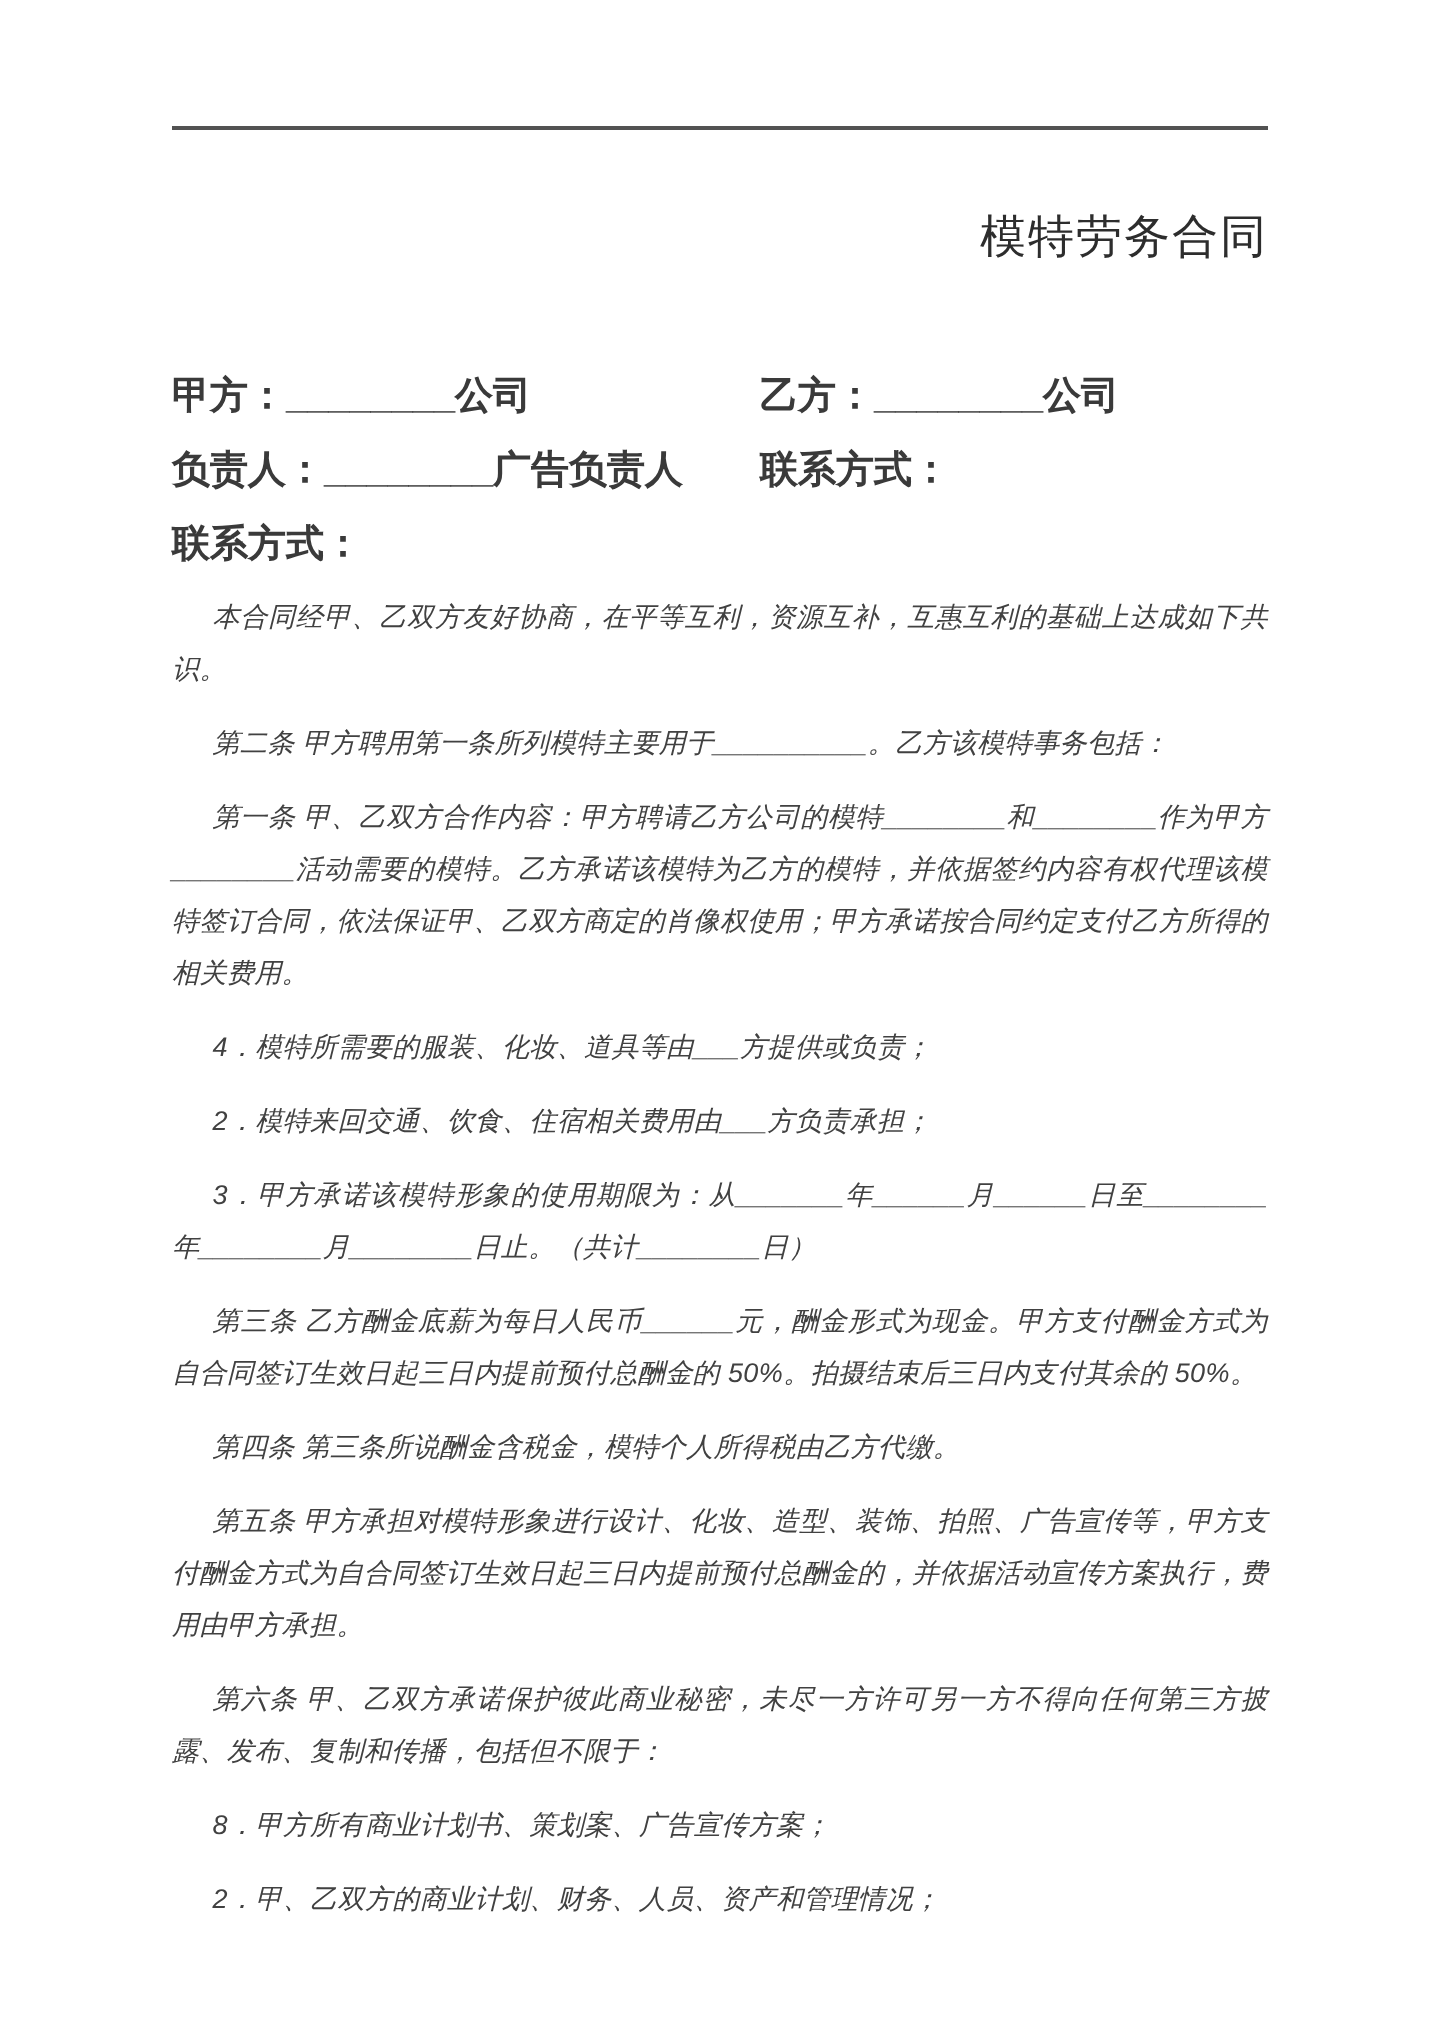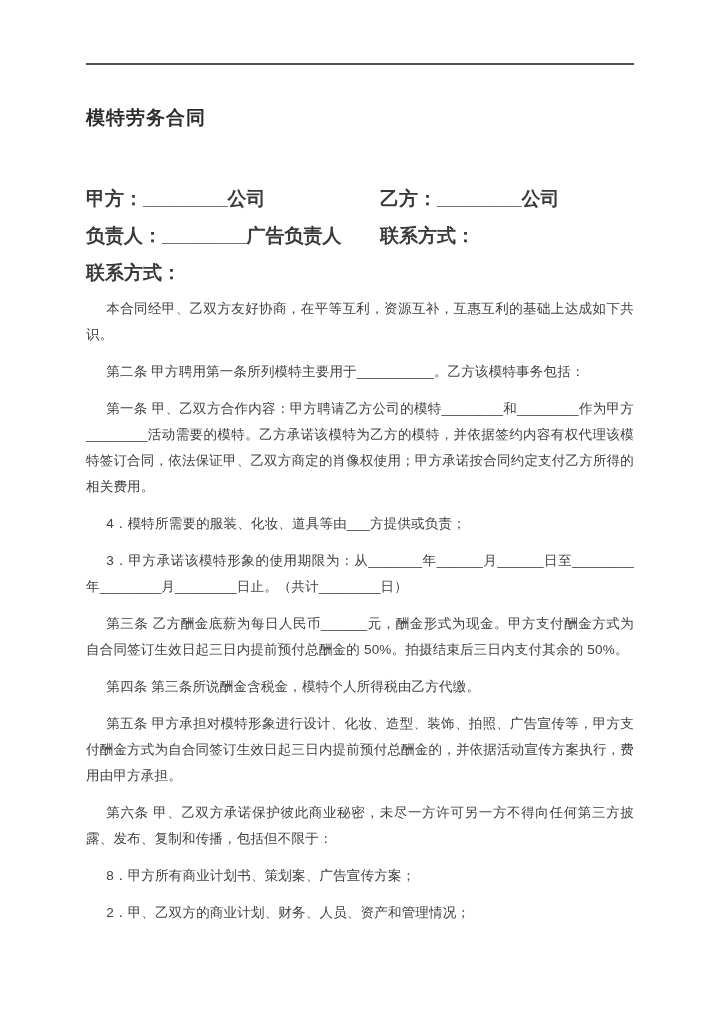--- a/index.html
+++ b/index.html
@@ -21,24 +21,24 @@
     width:720px;height:1017px;
     padding:0 86px;
   }
   .header-rule{
     margin-top:63px;
     height:2px;
     background:var(--divider);
   }
   .title{
     margin:36px 0 0 0;
-    font-size:19px;
+    font-size:23px;
     line-height:34px;
-    font-weight:bold;
-    text-align:left;
+    font-weight:normal;
+    text-align:right;
     color:var(--title);
     letter-spacing:1px;
   }
   .parties{
     margin-top:50px;
     display:grid;
     grid-template-columns:294px 1fr;
     grid-row-gap:10px;
     font-weight:bold;
     font-size:19px;
@@ -49,20 +49,21 @@
     margin-top:10px;
   }
   .content p{
     margin:0 0 11px 0;
     font-size:13.5px;
     line-height:26px;
     text-align:justify;
     text-indent:1.5em;
     letter-spacing:.2px;
     word-break:break-all;
+    font-style:italic;
   }
 </style>
 </head>
 <body>
 
 <div class="doc">
 
   <div class="header-rule"></div>
 
   <h1 class="title">模特劳务合同</h1>
@@ -73,20 +74,21 @@
     <span>负责人：________广告负责人</span>
     <span>联系方式：</span>
     <span>联系方式：</span>
   </div>
 
   <div class="content">
     <p>本合同经甲、乙双方友好协商，在平等互利，资源互补，互惠互利的基础上达成如下共识。</p>
     <p>第二条 甲方聘用第一条所列模特主要用于__________。乙方该模特事务包括：</p>
     <p>第一条 甲、乙双方合作内容：甲方聘请乙方公司的模特________和________作为甲方________活动需要的模特。乙方承诺该模特为乙方的模特，并依据签约内容有权代理该模特签订合同，依法保证甲、乙双方商定的肖像权使用；甲方承诺按合同约定支付乙方所得的相关费用。</p>
     <p>4．模特所需要的服装、化妆、道具等由___方提供或负责；</p>
+    <p>2．模特来回交通、饮食、住宿相关费用由___方负责承担；</p>
     <p>3．甲方承诺该模特形象的使用期限为：从_______年______月______日至________年________月________日止。（共计________日）</p>
     <p>第三条 乙方酬金底薪为每日人民币______元，酬金形式为现金。甲方支付酬金方式为自合同签订生效日起三日内提前预付总酬金的 50%。拍摄结束后三日内支付其余的 50%。</p>
     <p>第四条 第三条所说酬金含税金，模特个人所得税由乙方代缴。</p>
     <p>第五条 甲方承担对模特形象进行设计、化妆、造型、装饰、拍照、广告宣传等，甲方支付酬金方式为自合同签订生效日起三日内提前预付总酬金的，并依据活动宣传方案执行，费用由甲方承担。</p>
     <p>第六条 甲、乙双方承诺保护彼此商业秘密，未尽一方许可另一方不得向任何第三方披露、发布、复制和传播，包括但不限于：</p>
     <p>8．甲方所有商业计划书、策划案、广告宣传方案；</p>
     <p>2．甲、乙双方的商业计划、财务、人员、资产和管理情况；</p>
   </div>
 
 </div>

